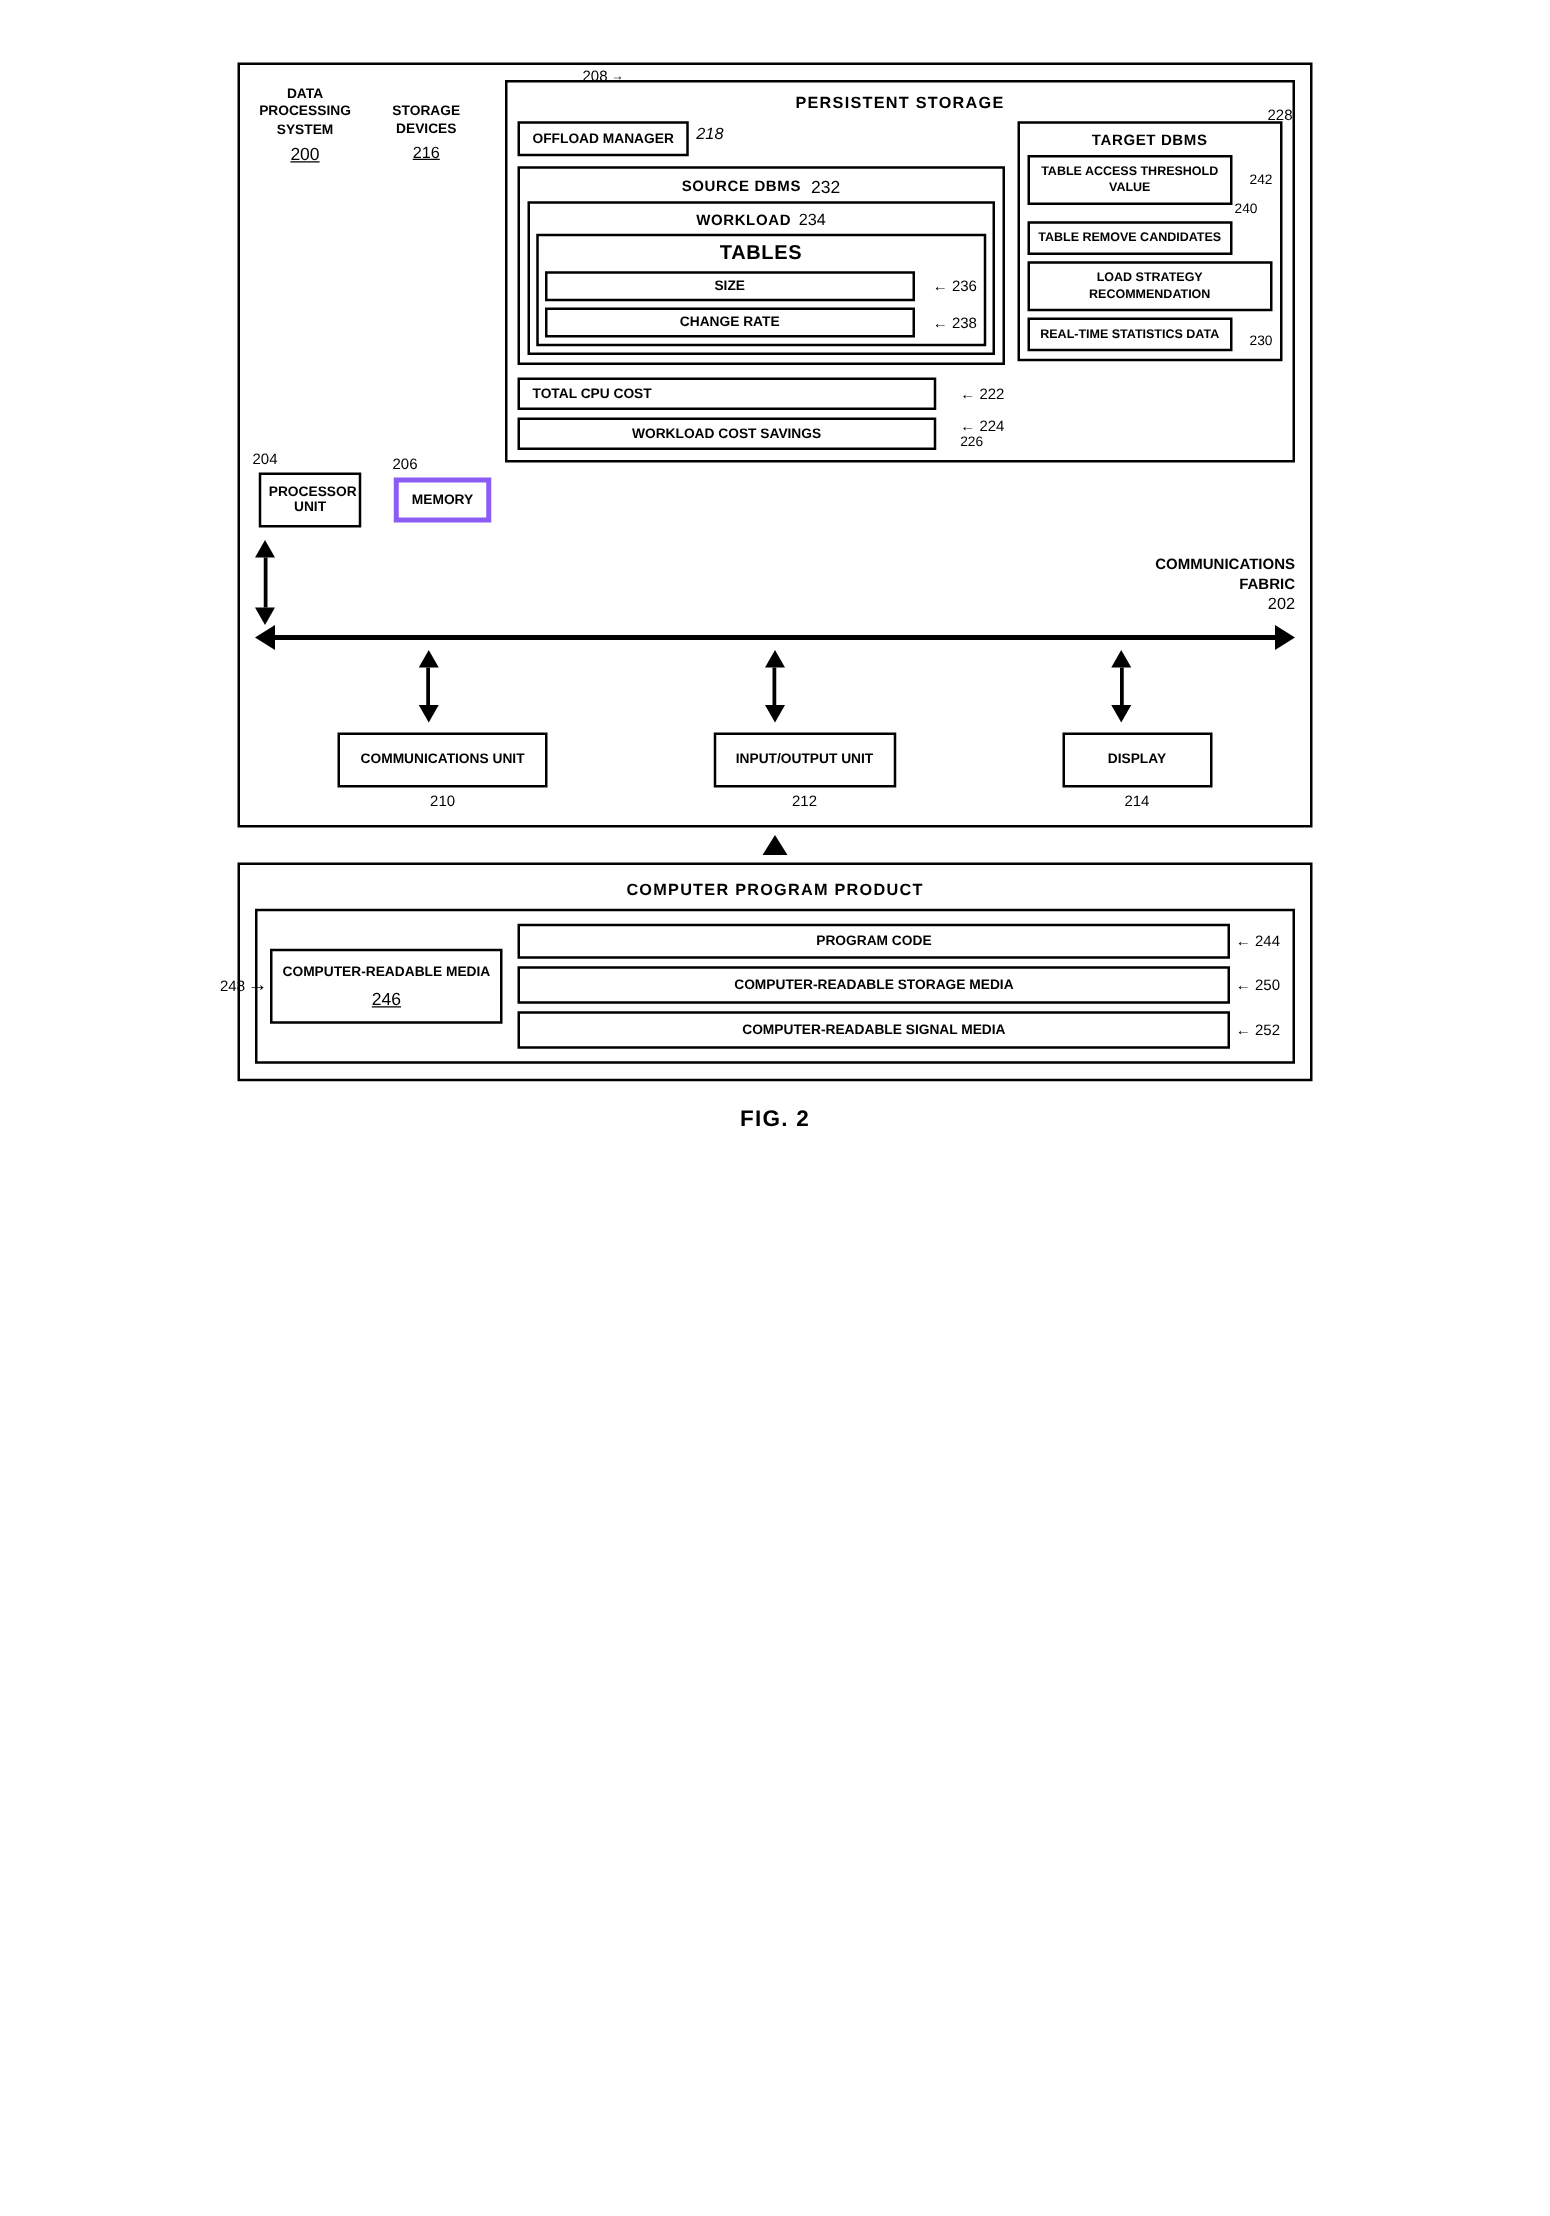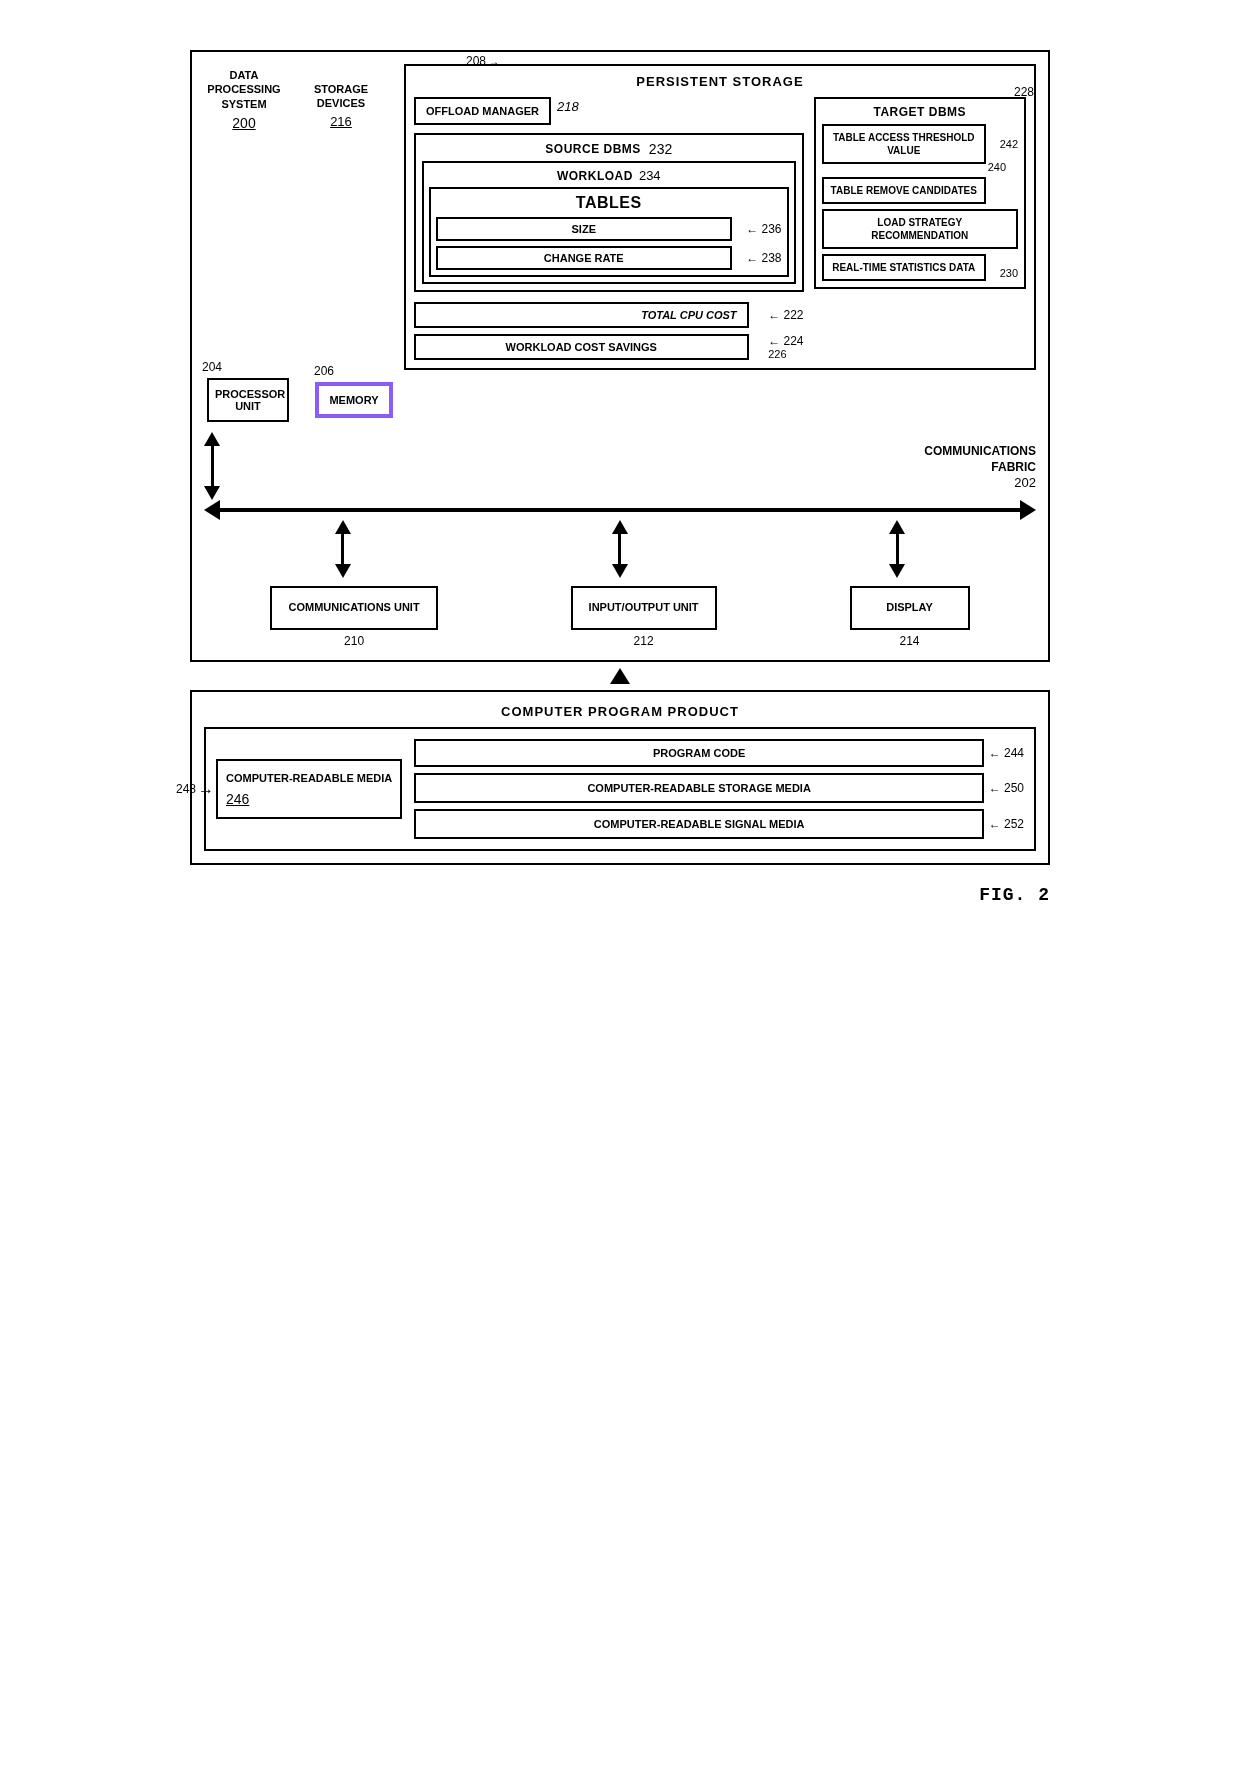--- a/index.html
+++ b/index.html
@@ -80,21 +80,21 @@
                     </div>
                     <span style="position:absolute; right:0; top:50%; transform:translateY(-50%); font-size:12px;">← <span>238</span></span>
                   </div>
                 </div>
 
               </div>
 
             </div>
 
             <div style="position:relative; padding-right:55px; margin-top:4px;">
-              <div style="border:2px solid #000; padding:5px 10px; font-weight:bold; font-size:11px; text-align:right;font-style:italic;">
+              <div style="border:2px solid #000; padding:5px 10px; font-weight:bold; font-size:11px; text-align:left;">
                 <span>TOTAL CPU COST</span>
               </div>
               <span style="position:absolute; right:0; top:50%; transform:translateY(-50%); font-size:12px;">← <span>222</span></span>
             </div>
 
             <div style="position:relative; padding-right:55px;">
               <div style="border:2px solid #000; padding:5px 10px; font-weight:bold; font-size:11px; text-align:center;">
                 <span>WORKLOAD COST SAVINGS</span>
               </div>
               <span style="position:absolute; right:0; top:50%; transform:translateY(-50%); font-size:12px; display:flex; flex-direction:column; align-items:flex-start;">
@@ -243,21 +243,21 @@
 
     <div style="border:2px solid #000; padding:10px; position:relative;">
 
       <div style="position:absolute; left:-30px; top:50%; transform:translateY(-50%); font-size:12px; display:flex; align-items:center; gap:2px;">
         <span>248</span>
         <span style="font-size:16px;">→</span>
       </div>
 
       <div style="display:flex; flex-direction:row; gap:12px; align-items:center;">
 
-        <div style="border:2px solid #000; padding:10px 8px; min-width:90px;">
+        <div style="border:2px solid #000; padding:10px 8px; text-align:center; min-width:90px;">
           <div style="font-weight:bold; font-size:11px; line-height:1.4;">COMPUTER-READABLE MEDIA</div>
           <div style="font-size:14px; text-decoration:underline; margin-top:4px;">246</div>
         </div>
 
         <div style="flex:1; display:flex; flex-direction:column; gap:6px;">
 
           <div style="position:relative; padding-right:40px;">
             <div style="border:2px solid #000; padding:6px 10px; font-weight:bold; font-size:11px; text-align:center;">
               <span>PROGRAM CODE</span>
             </div>
@@ -277,15 +277,15 @@
             </div>
             <span style="position:absolute; right:0; top:50%; transform:translateY(-50%); font-size:12px;">← <span>252</span></span>
           </div>
 
         </div>
       </div>
     </div>
 
   </div>
 
-  <div style="font-size:18px; font-weight:bold; text-align:right; margin-top:20px; letter-spacing:1px;font-family:Liberation Mono, monospace;">FIG. 2</div>
+  <div style="font-size:18px; font-weight:bold; text-align:center; margin-top:20px; letter-spacing:1px;">FIG. 2</div>
 
 </div>
 
 </body></html>

